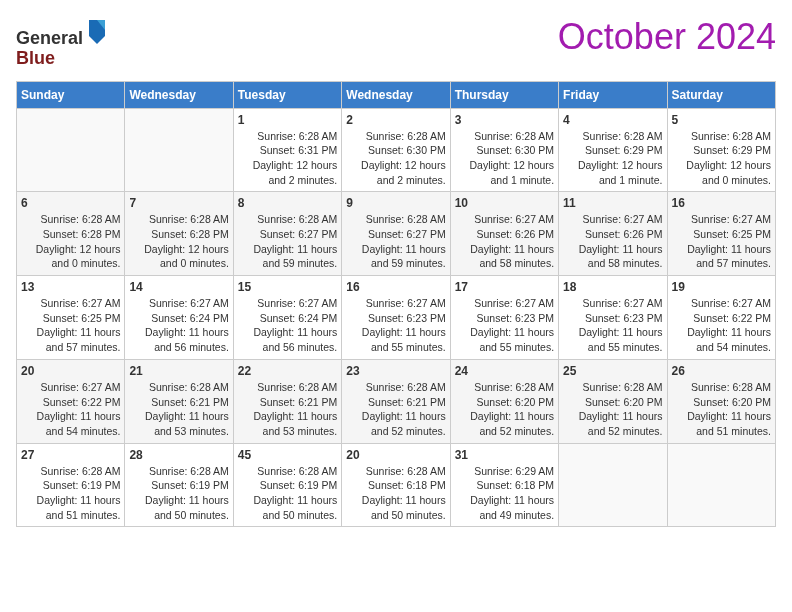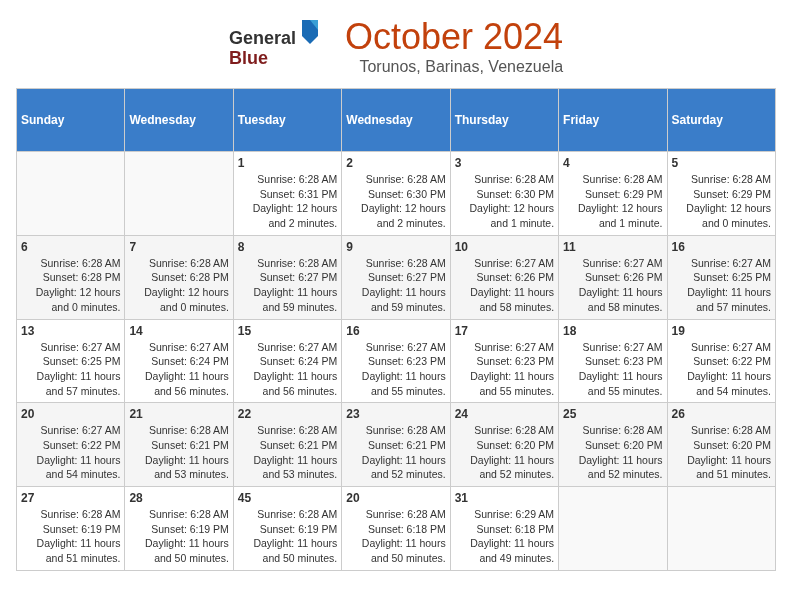--- a/index.html
+++ b/index.html
@@ -5,21 +5,21 @@
     * { box-sizing: border-box; margin: 0; padding: 0; }
     body {
       font-family: Arial, sans-serif;
       background: #fff;
       width: 792px;
       min-height: 612px;
       padding: 16px;
     }
     .header {
       display: flex;
-      justify-content: center;
+      justify-content: space-between;
       align-items: flex-start;
       margin-bottom: 12px;
       gap: 23px;
     }
     .logo {
       display: flex;
       align-items: center;
       gap: 0px;
     }
     .logo-text {
@@ -33,35 +33,35 @@
       width: 24px;
       height: 28px;
       margin-left: 2px;
     }
     .title-section {
       text-align: right;
     }
     .month-title {
       font-size: 36px;
       font-weight: normal;
-      color: #c2410c;
+      color: #a21caf;
     }
     .subtitle {
       font-size: 16px;
       color: #555;
     }
     table {
       width: 100%;
       border-collapse: collapse;
       font-size: 11px;
     }
     thead tr th {
       background-color: #3a7dc9;
       color: white;
-      padding: 24px 4px;
+      padding: 6px 4px;
       text-align: left;
       font-size: 12px;
       font-weight: bold;
       border: 1px solid #ccc;
     }
     tbody tr td {
       border: 1px solid #ccc;
       vertical-align: top;
       padding: 4px;
       min-height: 70px;
@@ -102,21 +102,20 @@
             </svg>
         </div>
       </div>
       <div class="logo-text">
         <span class="logo-blue">Blue</span>
       </div>
     </div>
   </div>
   <div class="title-section">
     <div class="month-title">October 2024</div>
-    <div class="subtitle">Torunos, Barinas, Venezuela</div>
   </div>
 </div>
 
 <table>
   <thead>
     <tr>
     <th>Sunday</th>
         <th>Wednesday</th>
         <th>Tuesday</th>
         <th>Wednesday</th>

